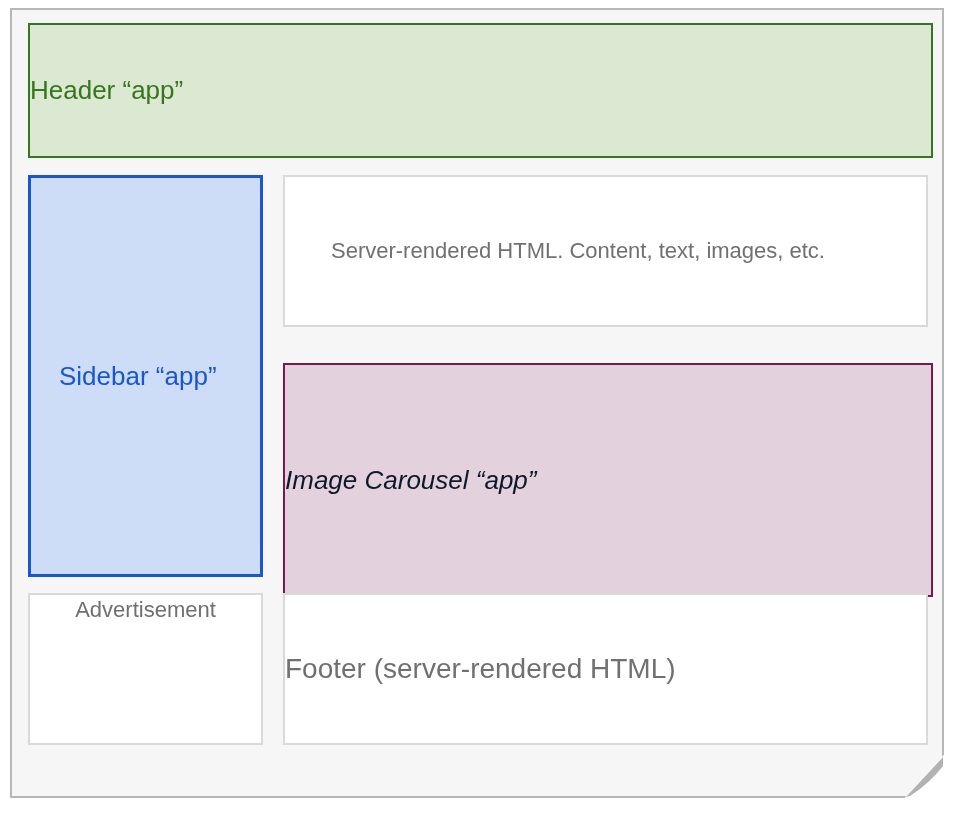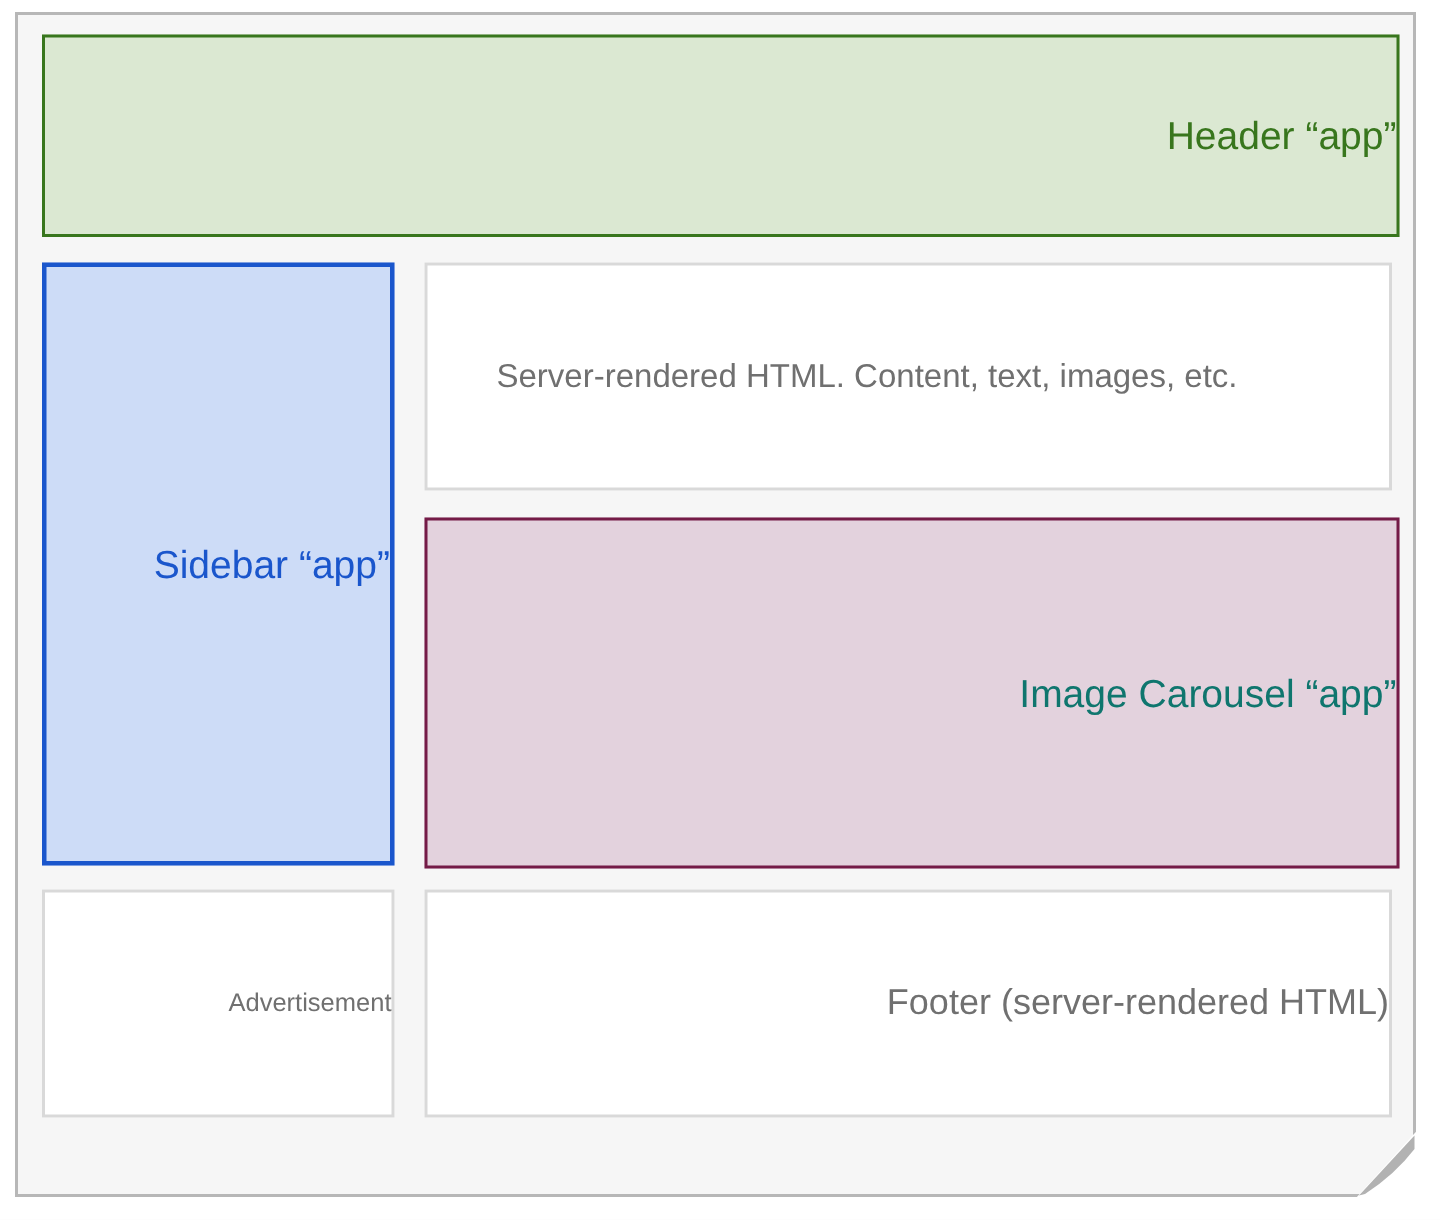--- a/index.html
+++ b/index.html
@@ -23,21 +23,21 @@
     height: 790px;
     box-sizing: border-box;
     background: #f6f6f6;
     border: 2px solid #b7b7b7;
   }
   .box {
     position: absolute;
     box-sizing: border-box;
     display: flex;
     align-items: center;
-    justify-content: flex-end;
+    justify-content: flex-start;
     text-align: center;
   }
   .box-header {
     left: 16px; top: 13px;
     width: 905px; height: 135px;
     background: #dbe8d2;
     border: 2px solid #38761d;
     color: #38761d;
     font-size: 26px;
   }
@@ -55,43 +55,45 @@
     width: 645px; height: 152px;
     background: #ffffff;
     border: 2px solid #d9d9d9;
     color: #707070;
     font-size: 22px;
     justify-content: flex-start;
     text-align: left;
     padding-left: 46px;
   }
   .box-carousel {
-    left: 271px; top: 335px;
+    left: 271px; top: 353px;
     width: 650px; height: 234px;
     background: #e3d2dd;
     border: 2px solid #741b47;
-    color: #0f766e;
+    color: #0f172a;
     font-size: 26px;
+    font-style: italic;
   }
   .box-ad {
     left: 16px; top: 583px;
     width: 235px; height: 152px;
     background: #ffffff;
     border: 2px solid #d9d9d9;
     color: #707070;
-    font-size: 17px;
+    font-size: 22px;
+    flex-direction: column;
     line-height: 1.35;
   }
   .box-footer {
     left: 271px; top: 583px;
     width: 645px; height: 152px;
     background: #ffffff;
     border: 2px solid #d9d9d9;
     color: #707070;
-    font-size: 24px;
+    font-size: 28px;
   }
   .fold-svg {
     position: absolute;
     left: 0;
     top: 0;
     width: 960px;
     height: 813px;
     pointer-events: none;
   }
 </style>

